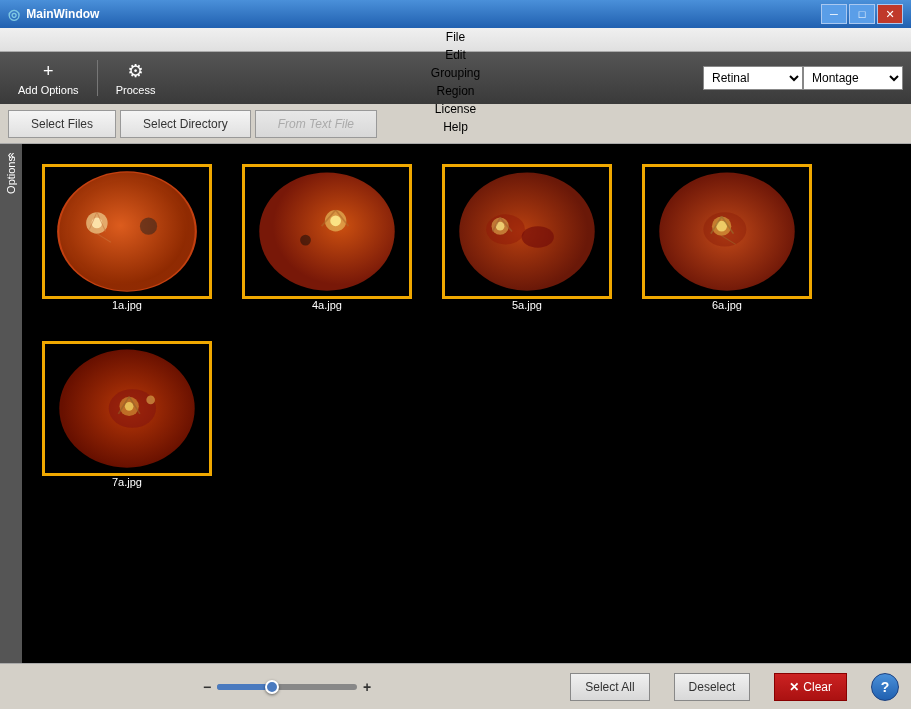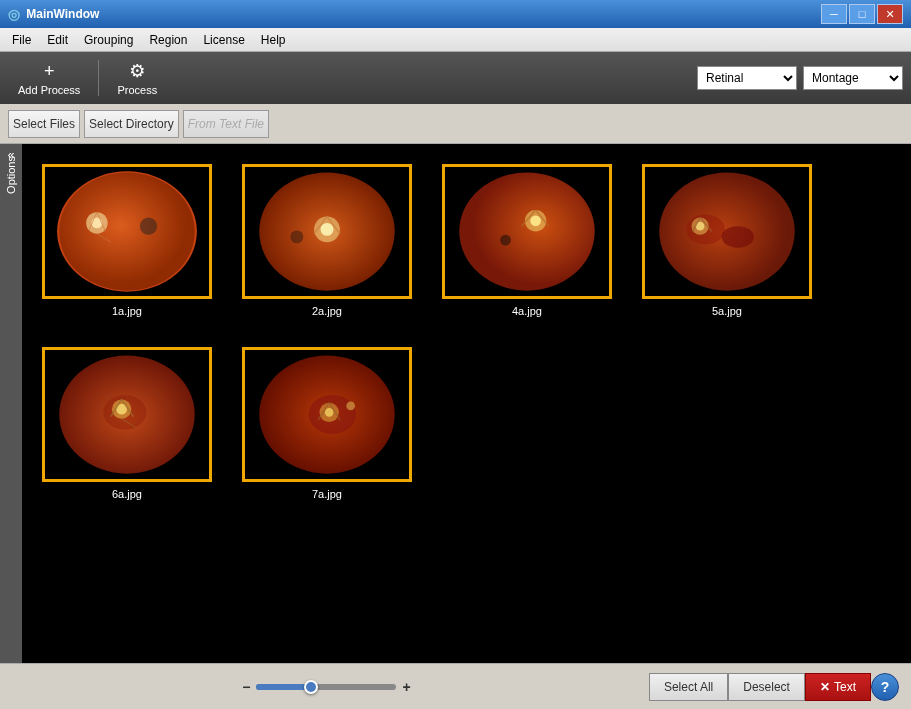--- a/index.html
+++ b/index.html
@@ -23,20 +23,21 @@
     .title-btn.close { background: #c0392b; }
 
     
     .menu-bar {
       height: 24px;
       background: linear-gradient(to bottom, #f0f0f0, #e0e0e0);
       display: flex;
       align-items: center;
       padding: 0 4px;
       border-bottom: 1px solid #aaa;
+      flex-direction: column;
     }
     .menu-item {
       padding: 2px 8px;
       font-size: 12px;
       cursor: pointer;
       color: #000;
     }
 
     
     .toolbar {
@@ -54,21 +55,21 @@
       justify-content: center;
       padding: 4px 10px;
       color: white;
       font-size: 11px;
       cursor: pointer;
       gap: 2px;
       min-width: 60px;
     }
     .toolbar-icon { font-size: 18px; }
     .toolbar-separator { width: 1px; height: 36px; background: #777; margin: 0 4px; }
-    .toolbar-right { margin-left: auto; display: flex; align-items: center; gap: 6px; }
+    .toolbar-right { margin-left: auto; display: flex; align-items: center; }
     .toolbar-select {
       height: 24px;
       padding: 2px 4px;
       font-size: 12px;
       background: white;
       border: 1px solid #888;
       cursor: pointer;
       min-width: 100px;
     }
 
@@ -77,21 +78,21 @@
       height: 40px;
       background: #d4d0c8;
       display: flex;
       align-items: center;
       padding: 0 8px;
       gap: 4px;
       border-bottom: 1px solid #aaa;
     }
     .sub-btn {
       height: 28px;
-      padding: 0 4px;
+      padding: 0 22px;
       background: linear-gradient(to bottom, #f5f5f5, #e0e0e0);
       border: 1px solid #999;
       font-size: 12px;
       cursor: pointer;
       color: #333;
     }
     .sub-btn:disabled { color: #aaa; background: linear-gradient(to bottom, #e8e8e8, #d8d8d8); cursor: default; font-style: italic; }
 
     
     .main-area {
@@ -139,21 +140,20 @@
     }
     .image-canvas::-webkit-scrollbar { width: 12px; }
     .image-canvas::-webkit-scrollbar-track { background: #333; }
     .image-canvas::-webkit-scrollbar-thumb { background: #888; border: 1px solid #555; }
 
     
     .img-item {
       display: flex;
       flex-direction: column;
       align-items: center;
-      gap: 6px;
     }
     .img-thumb {
       border: 3px solid #f0a800;
       width: 170px;
       height: 135px;
       display: flex;
       align-items: center;
       justify-content: center;
       position: relative;
       overflow: hidden;
@@ -176,21 +176,21 @@
     .zoom-area { display: flex; align-items: center; gap: 6px; flex: 1; justify-content: center; }
     .zoom-label { font-size: 14px; color: #333; font-weight: bold; }
     .zoom-slider-track {
       width: 140px; height: 6px; background: #888; border-radius: 3px; position: relative; cursor: pointer;
     }
     .zoom-slider-fill { width: 55px; height: 6px; background: #4a7abf; border-radius: 3px; }
     .zoom-thumb {
       width: 14px; height: 14px; background: #4a7abf; border-radius: 50%;
       position: absolute; top: -4px; left: 48px; border: 2px solid white; box-shadow: 0 1px 3px rgba(0,0,0,0.5);
     }
-    .bottom-right { display: flex; align-items: center; gap: 0; margin-left: auto; }
+    .bottom-right { display: flex; align-items: center; gap: 24px; margin-left: auto; }
     .bottom-btn {
       height: 28px; padding: 0 14px;
       background: linear-gradient(to bottom, #f0f0f0, #d8d8d8);
       border: 1px solid #888; font-size: 12px; cursor: pointer; color: #333;
     }
     .clear-btn {
       height: 28px; padding: 0 14px;
       background: linear-gradient(to bottom, #cc2222, #aa1111);
       border: 1px solid #880000; font-size: 12px; cursor: pointer; color: white;
       display: flex; align-items: center; gap: 4px;
@@ -225,21 +225,21 @@
   <span class="menu-item">Edit</span>
   <span class="menu-item">Grouping</span>
   <span class="menu-item">Region</span>
   <span class="menu-item">License</span>
   <span class="menu-item">Help</span>
 </div>
 
 <div class="toolbar">
   <div class="toolbar-btn">
     <span class="toolbar-icon">+</span>
-    <span>Add Process</span>
+    <span>Add Options</span>
   </div>
   <div class="toolbar-separator"></div>
   <div class="toolbar-btn">
     <span class="toolbar-icon">⚙</span>
     <span>Process</span>
   </div>
   <div class="toolbar-right">
     <select class="toolbar-select">
       <option>Retinal</option>
     </select>
@@ -278,37 +278,20 @@
           <circle cx="42" cy="52" r="5" fill="#ffe8b0" opacity="0.9"></circle>
           <line x1="42" y1="42" x2="50" y2="60" stroke="#c87840" stroke-width="1" opacity="0.6"></line>
           <line x1="42" y1="42" x2="35" y2="58" stroke="#c87840" stroke-width="1" opacity="0.6"></line>
           <line x1="42" y1="62" x2="55" y2="70" stroke="#c87840" stroke-width="1" opacity="0.5"></line>
           <circle cx="90" cy="55" r="8" fill="#202020" opacity="0.5"></circle>
         </svg>
       </div>
       <span class="img-label">1a.jpg</span>
     </div>
 
-    <div class="img-item">
-      <div class="img-thumb">
-        <svg class="eye" viewBox="0 0 140 120" xmlns="http://www.w3.org/2000/svg">
-          <radialGradient id="g2" cx="50%" cy="50%">
-              <stop offset="0%" stop-color="#d05818"></stop>
-              <stop offset="100%" stop-color="#7a2000"></stop>
-            </radialGradient>
-          <ellipse cx="70" cy="60" rx="63" ry="55" fill="url(#g2)"></ellipse>
-          <circle cx="70" cy="58" r="12" fill="#f0d080" opacity="0.6"></circle>
-          <circle cx="70" cy="58" r="6" fill="#ffffc0" opacity="0.8"></circle>
-          <line x1="70" y1="46" x2="58" y2="62" stroke="#c88040" stroke-width="1.5" opacity="0.7"></line>
-          <line x1="70" y1="46" x2="82" y2="62" stroke="#c88040" stroke-width="1.5" opacity="0.7"></line>
-          <circle cx="42" cy="65" r="6" fill="#101010" opacity="0.4"></circle>
-        </svg>
-      </div>
-      <span class="img-label">2a.jpg</span>
-    </div>
 
 
     <div class="img-item">
       <div class="img-thumb">
         <svg class="eye" viewBox="0 0 140 120" xmlns="http://www.w3.org/2000/svg">
           <radialGradient id="g4" cx="60%" cy="45%">
               <stop offset="0%" stop-color="#cc5010"></stop>
               <stop offset="100%" stop-color="#781808"></stop>
             </radialGradient>
           <ellipse cx="70" cy="60" rx="63" ry="55" fill="url(#g4)"></ellipse>
@@ -388,17 +371,17 @@
       <div class="zoom-slider-fill"></div>
       <div class="zoom-thumb"></div>
     </div>
     <span class="zoom-label">+</span>
   </div>
   <div class="bottom-right">
     <button class="bottom-btn">Select All</button>
     <button class="bottom-btn">Deselect</button>
     <button class="clear-btn">
       <span style="font-weight:bold;">✕</span>
-      <span>Text</span>
+      <span>Clear</span>
     </button>
     <button class="help-btn">?</button>
   </div>
 </div>
 
 </body></html>

